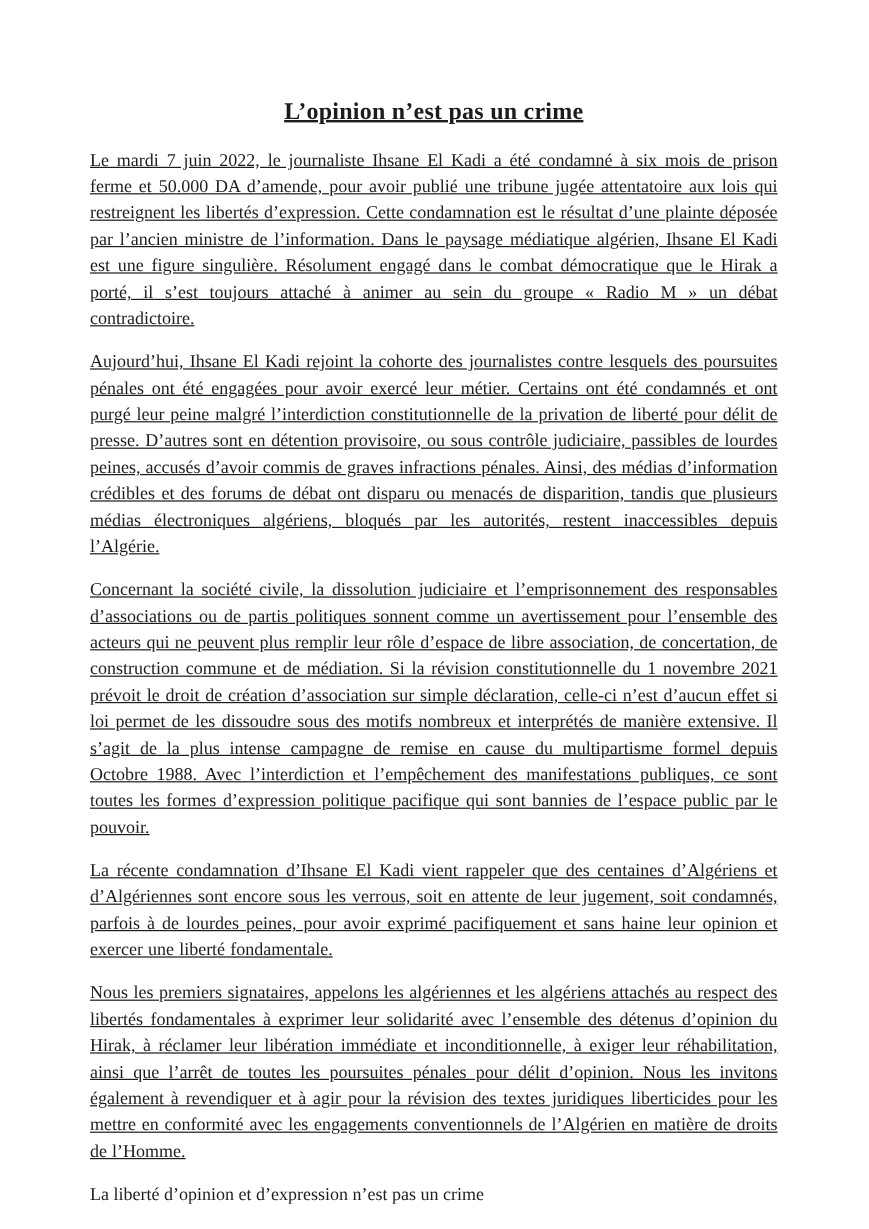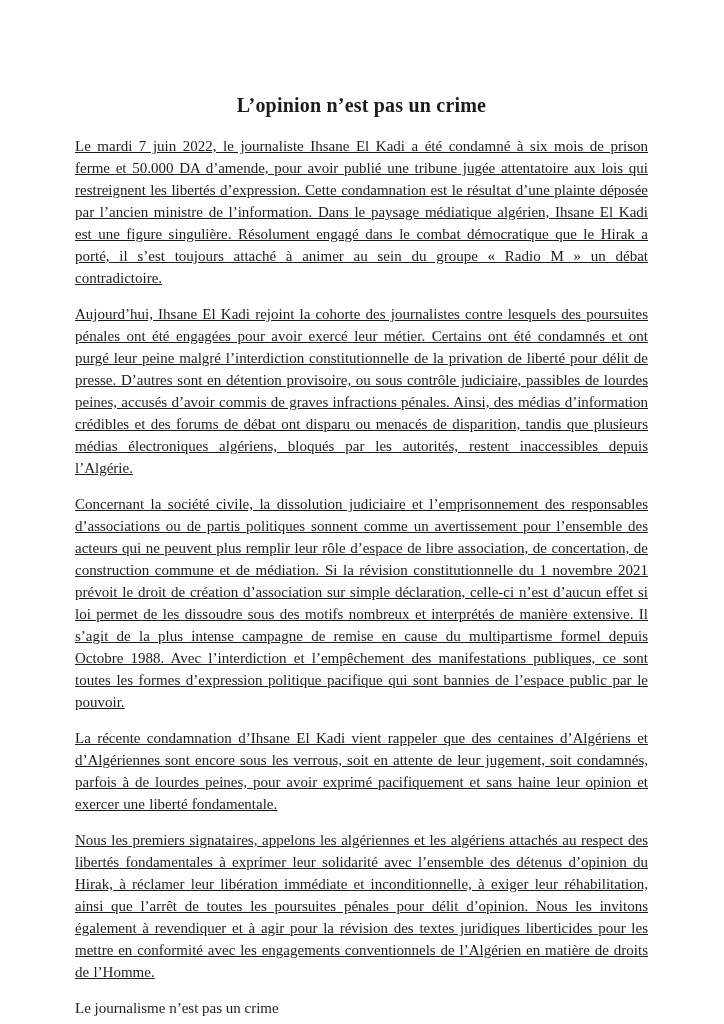--- a/index.html
+++ b/index.html
@@ -16,22 +16,23 @@
     padding: 76px 76px 0 75px;
     overflow: hidden;
     font-family: "Liberation Serif", "DejaVu Serif", serif;
     color: #1c1c1c;
   }
   .doc-title {
     font-size: 20px;
     line-height: 26px;
     font-weight: bold;
     text-align: center;
-    margin: 16px 0 17px 0;
+    margin: 4px 0 17px 0;
     letter-spacing: 0.2px;
+    text-decoration: underline;
   }
   .para {
     font-size: 15px;
     line-height: 22px;
     text-align: justify;
     margin: 0 0 14px 0;
     word-spacing: 0.5px;
     text-decoration: underline;
   }
   .closing-line {
@@ -50,16 +51,15 @@
   <p class="para">Le mardi 7 juin 2022, le journaliste Ihsane El Kadi a été condamné à six mois de prison ferme et 50.000 DA d’amende, pour avoir publié une tribune jugée attentatoire aux lois qui restreignent les libertés d’expression. Cette condamnation est le résultat d’une plainte déposée par l’ancien ministre de l’information. Dans le paysage médiatique algérien, Ihsane El Kadi est une figure singulière. Résolument engagé dans le combat démocratique que le Hirak a porté, il s’est toujours attaché à animer au sein du groupe « Radio M » un débat contradictoire.</p>
 
   <p class="para">Aujourd’hui, Ihsane El Kadi rejoint la cohorte des journalistes contre lesquels des poursuites pénales ont été engagées pour avoir exercé leur métier. Certains ont été condamnés et ont purgé leur peine malgré  l’interdiction constitutionnelle de la privation de liberté pour délit de presse. D’autres sont en détention provisoire, ou sous contrôle judiciaire, passibles de lourdes peines, accusés d’avoir commis de graves infractions pénales. Ainsi, des médias d’information crédibles et des forums de débat ont disparu ou menacés de disparition, tandis que plusieurs médias électroniques algériens, bloqués par les autorités, restent inaccessibles depuis l’Algérie.</p>
 
   <p class="para">Concernant la société civile, la dissolution judiciaire et l’emprisonnement des responsables d’associations  ou de partis politiques sonnent comme un avertissement pour l’ensemble des acteurs qui ne peuvent plus remplir leur rôle d’espace de libre association, de concertation, de construction commune et de médiation. Si la révision constitutionnelle du 1 novembre 2021 prévoit le droit de création d’association sur simple déclaration, celle-ci n’est d’aucun effet si loi permet de les dissoudre sous des motifs nombreux et interprétés de manière extensive.  Il s’agit de la plus intense campagne de remise en cause du multipartisme formel depuis Octobre 1988. Avec l’interdiction et l’empêchement des manifestations publiques, ce sont toutes les formes d’expression politique pacifique qui sont bannies de l’espace public par le pouvoir.</p>
 
   <p class="para">La récente condamnation d’Ihsane El Kadi vient rappeler que des centaines d’Algériens et d’Algériennes sont encore sous les verrous, soit en attente de leur jugement, soit condamnés, parfois à de lourdes peines, pour avoir exprimé pacifiquement et sans haine leur opinion et exercer une liberté fondamentale.</p>
 
   <p class="para">Nous les premiers signataires, appelons les algériennes et les algériens attachés au respect des libertés fondamentales à exprimer leur solidarité avec l’ensemble des détenus d’opinion du Hirak, à réclamer leur libération immédiate et inconditionnelle, à exiger leur réhabilitation, ainsi que l’arrêt de toutes les poursuites pénales pour délit d’opinion. Nous les invitons également à revendiquer et à agir pour la révision des textes juridiques liberticides pour les mettre en conformité avec les engagements conventionnels de l’Algérien en matière de droits de l’Homme.</p>
 
-  <p class="closing-line">Le journalisme n’est pas un crime</p>
 
   <p class="closing-line">La liberté d’opinion et d’expression n’est pas un crime</p>
 </div>
 
 </body></html>

